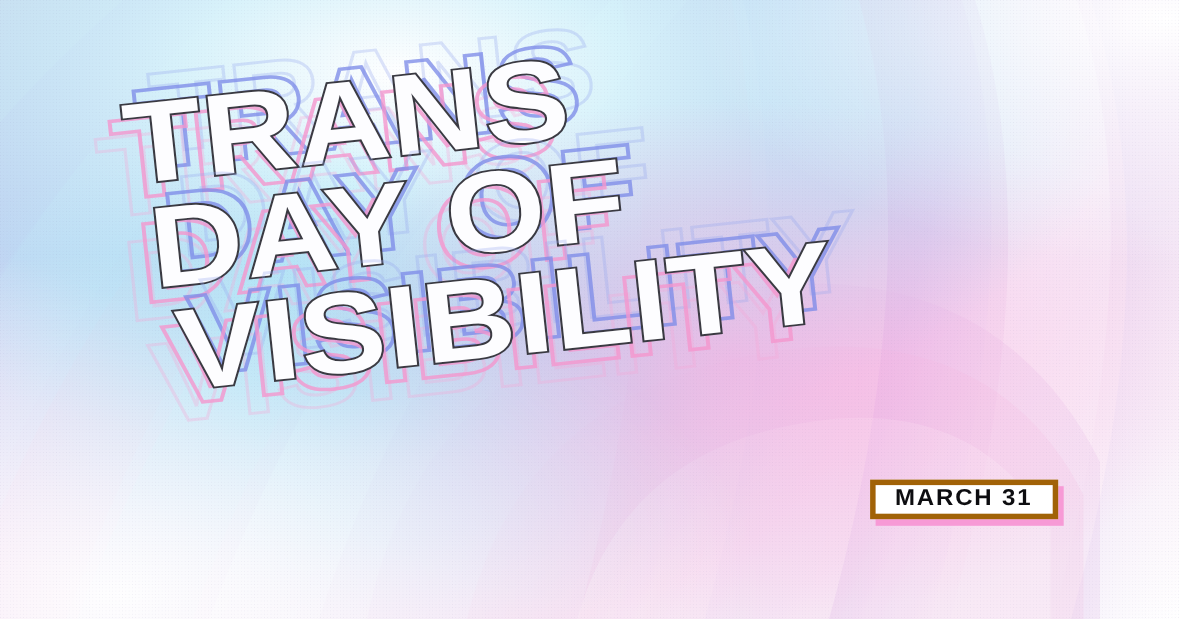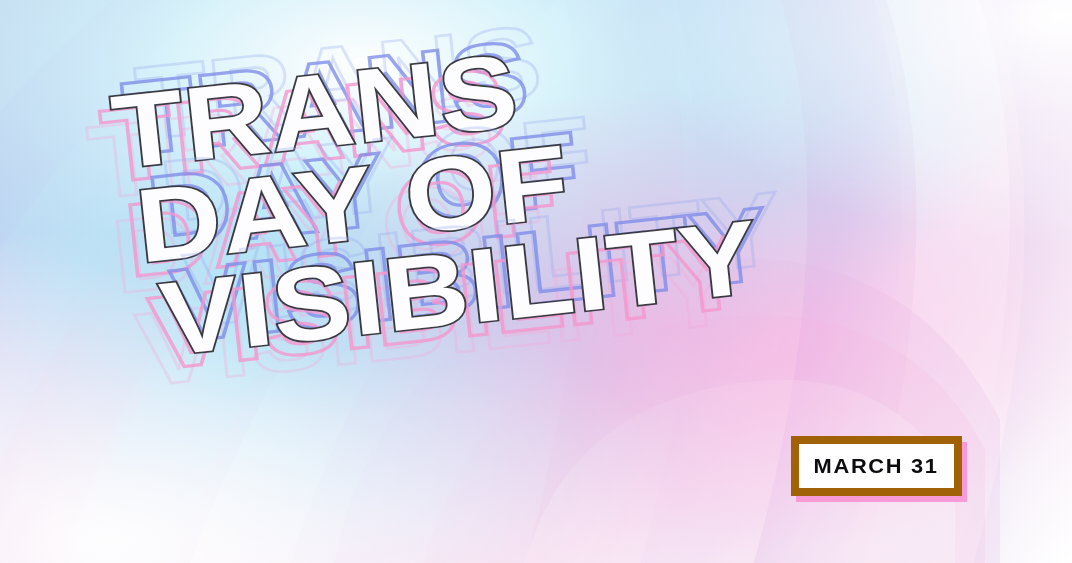--- a/index.html
+++ b/index.html
@@ -109,27 +109,26 @@
     position: relative;
     z-index: 5;
   }
 
   
   .badge {
     position: absolute;
     left: 791px;
     top: 436px;
     width: 171px;
-    height: 60px;
+    height: 36px;
     box-sizing: border-box;
     background: #ffffff;
-    border: 8px solid #a16207;
+    border: 5px solid #a16207;
     box-shadow: 5px 6px 0 0 #f79ad6;
     display: flex;
-    align-items: center;
     justify-content: center;
   }
   .badge-text {
     font-family: "Liberation Sans", sans-serif;
     font-weight: 700;
     font-size: 21px;
     letter-spacing: 1.6px;
     color: #0d0d10;
     white-space: nowrap;
     transform: scaleX(1.04);

